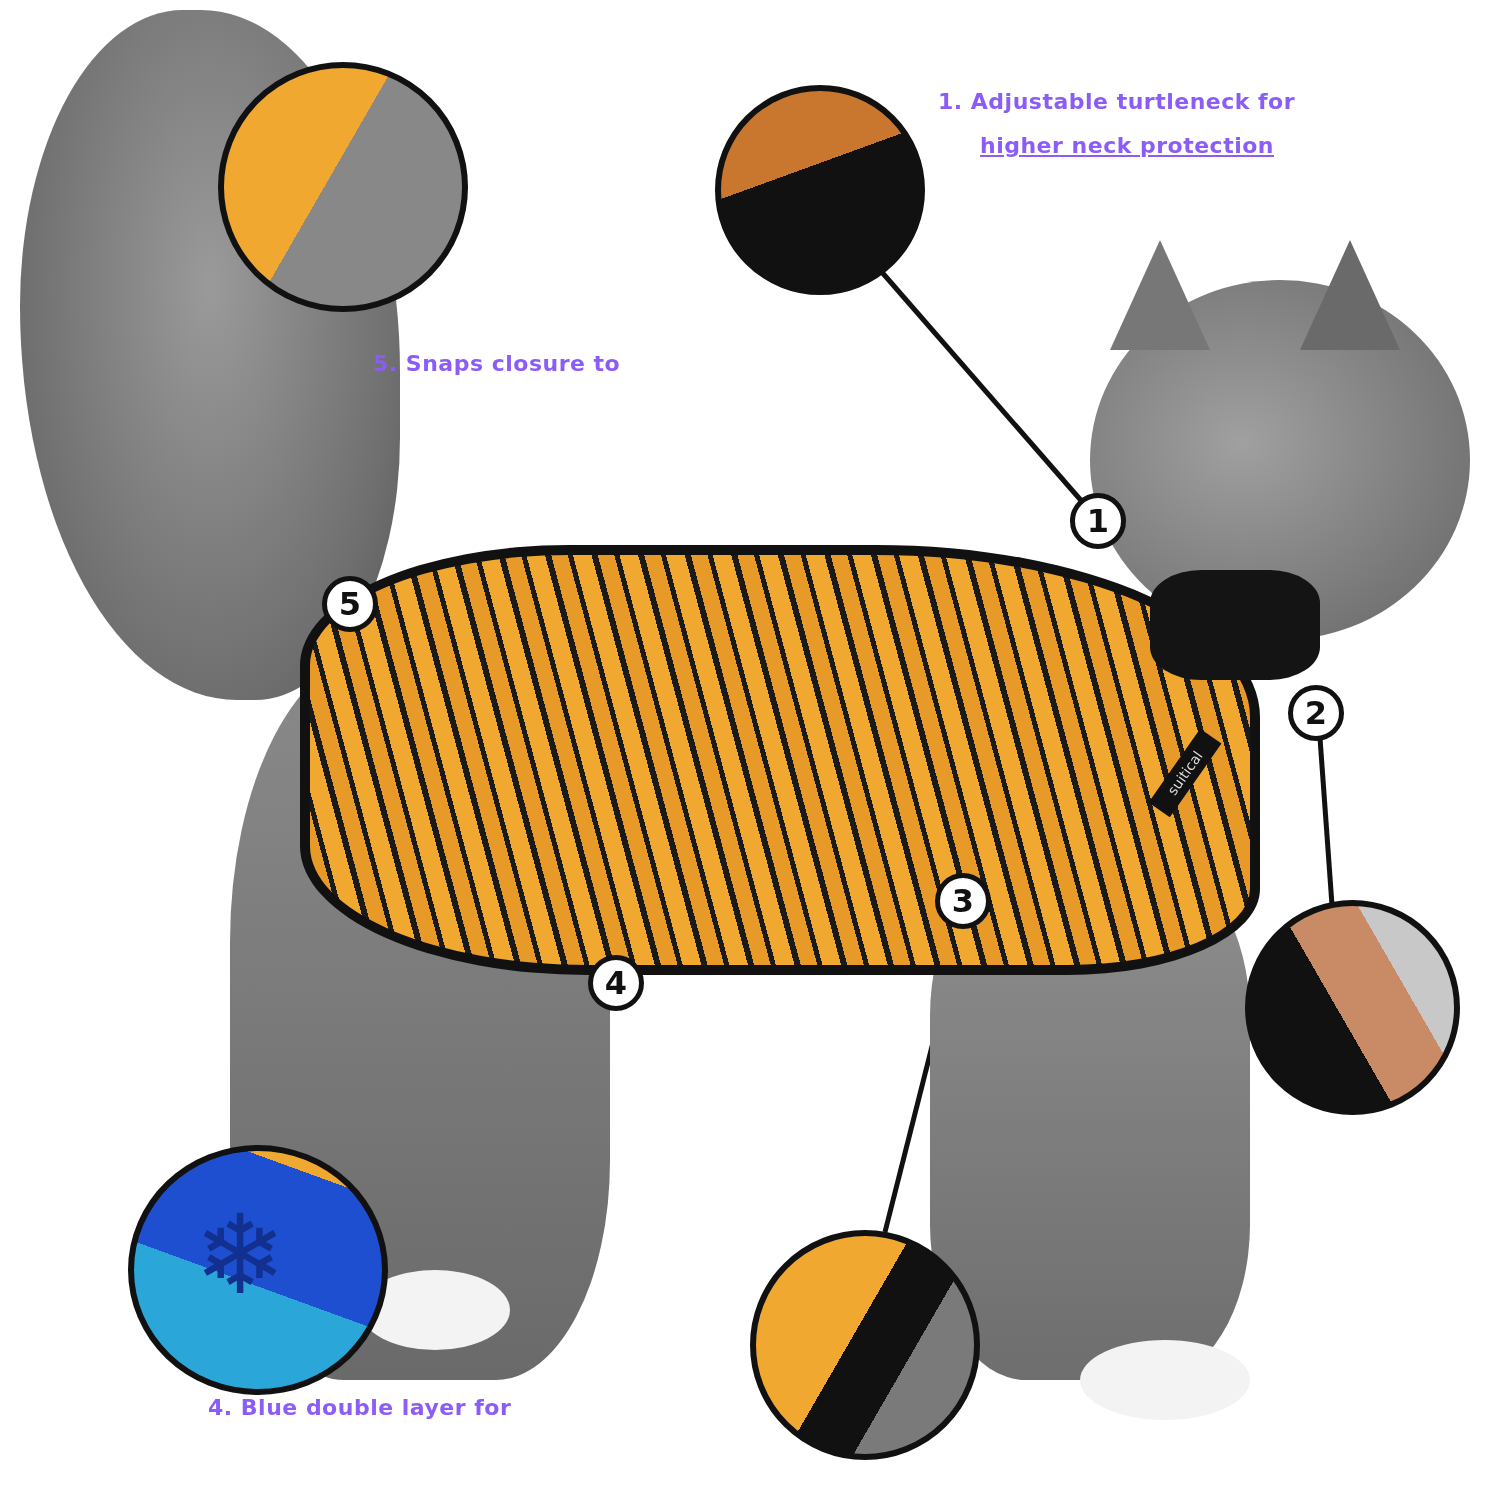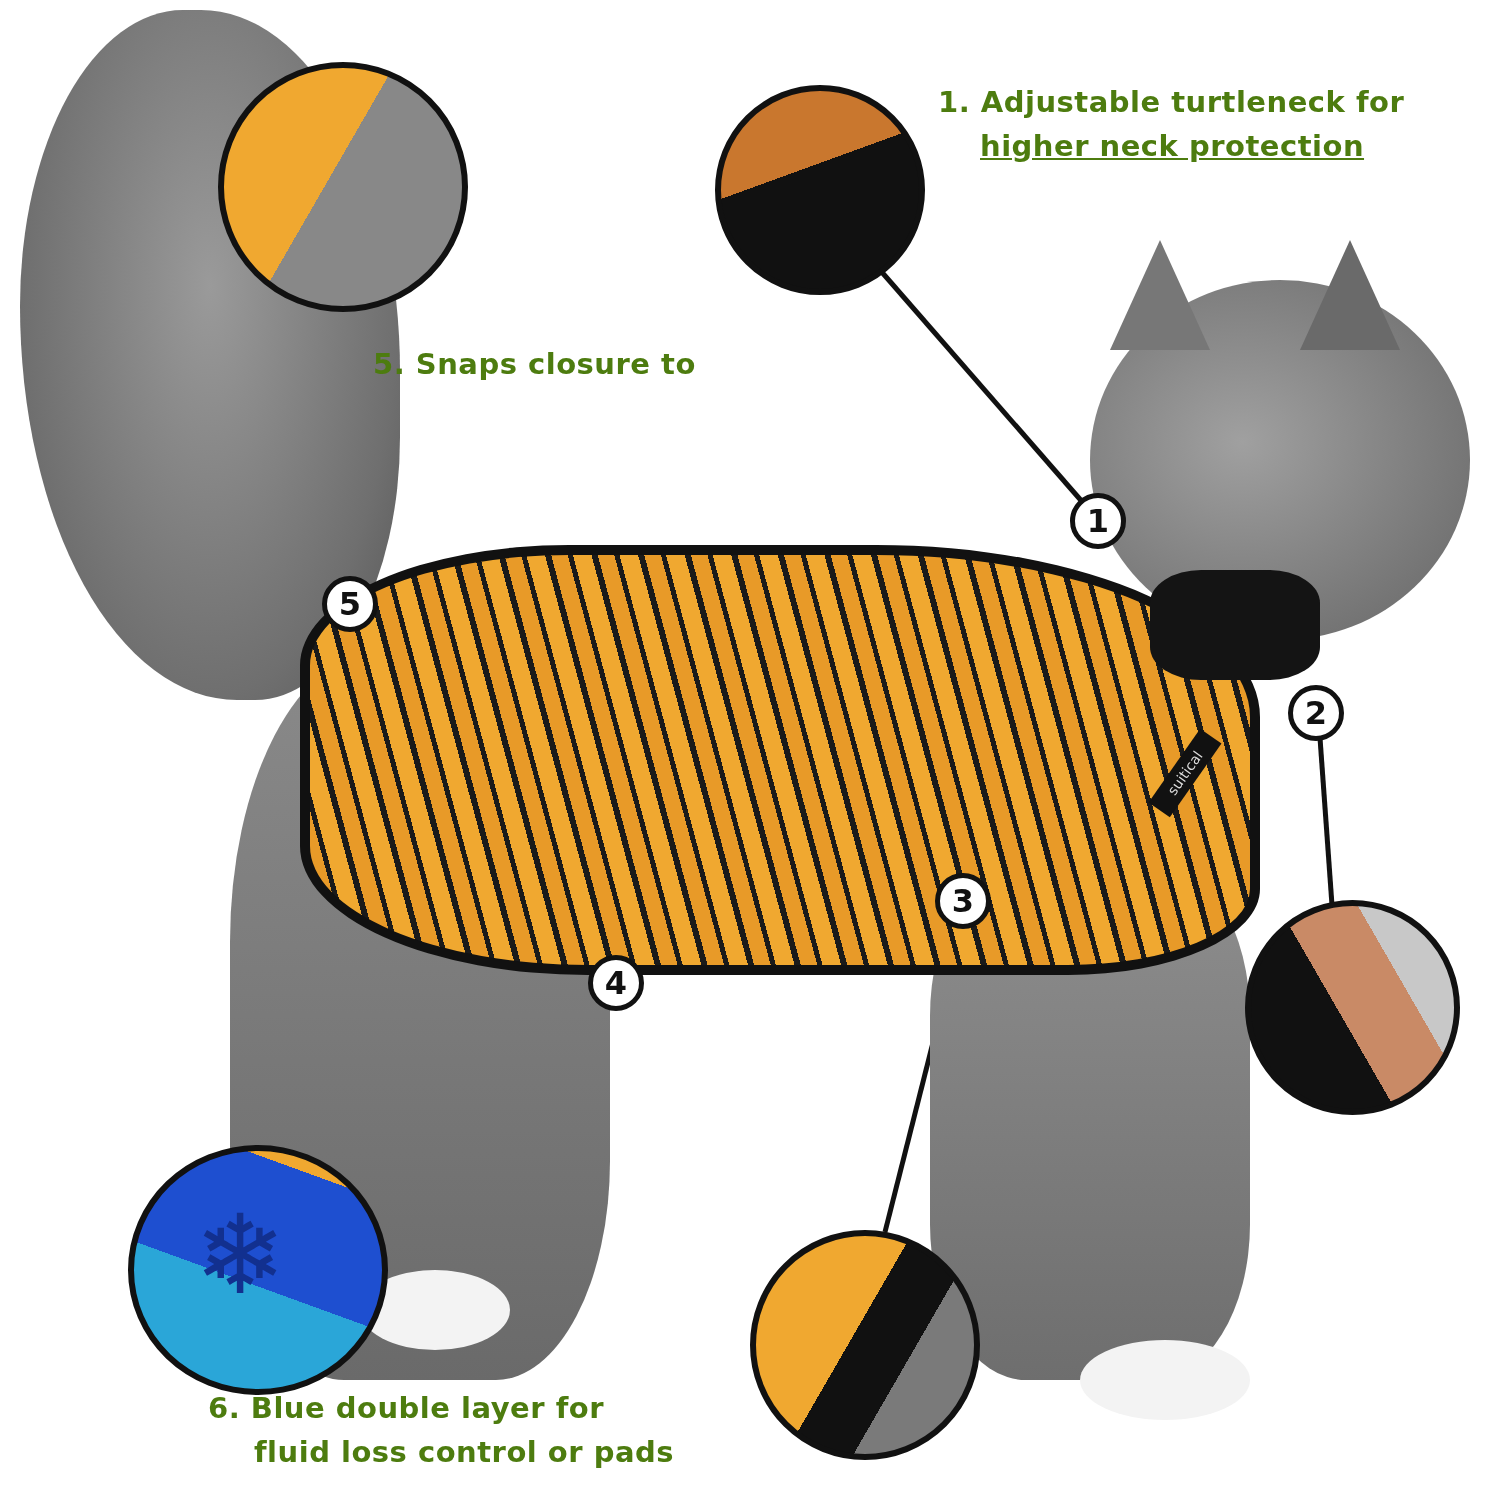--- a/index.html
+++ b/index.html
@@ -1,19 +1,19 @@
 <!DOCTYPE html>
 <html><head>
 <meta charset="utf-8">
 <style>
   html, body { margin:0; padding:0; background:#ffffff; }
   body { width:1500px; height:1500px; position:relative; overflow:hidden;
          font-family:"DejaVu Sans", "Liberation Sans", sans-serif; color:#111; }
   .abs { position:absolute; }
-  .label { position:absolute; font-weight:bold; font-size:29px; line-height:44px; color:#4d7c0f; letter-spacing:0.5px; }
+  .label { position:absolute; font-weight:bold; font-size:22px; line-height:44px; color:#8b5cf6; letter-spacing:0.5px; }
   .label .line2 { display:block; }
   .badge { position:absolute; width:56px; height:56px; border-radius:50%; border:5px solid #111;
            background:#fff; box-sizing:border-box; display:flex; align-items:center; justify-content:center;
            font-weight:bold; font-size:32px; color:#111; }
   .lens { position:absolute; border-radius:50%; border:6px solid #111; box-sizing:border-box; overflow:hidden; }
   svg.lines { position:absolute; left:0; top:0; }
 </style>
 </head>
 <body>
 
@@ -59,17 +59,16 @@
 <div class="label" style="left:938px;top:80px;">
   <span>1. Adjustable turtleneck for</span>
   <span class="line2" style="padding-left:42px;text-decoration:underline;">higher neck protection</span>
 </div>
 <div class="label" style="left:373px;top:342px;">
   <span>5. Snaps closure to</span>
 </div>
 <div class="label" style="left:1210px;top:1136px;">
 </div>
 <div class="label" style="left:208px;top:1386px;">
-  <span>6. Blue double layer for</span>
-  <span class="line2" style="padding-left:46px;">fluid loss control or pads</span>
+  <span>4. Blue double layer for</span>
 </div>
 <div class="label" style="left:975px;top:1386px;">
 </div>
 
 </body></html>

